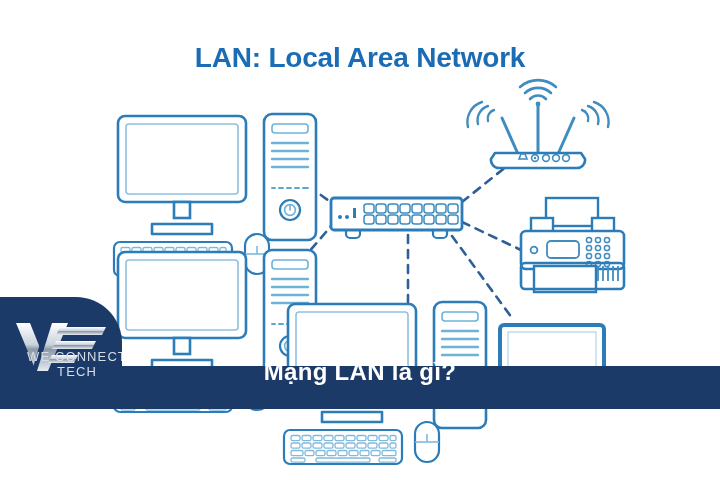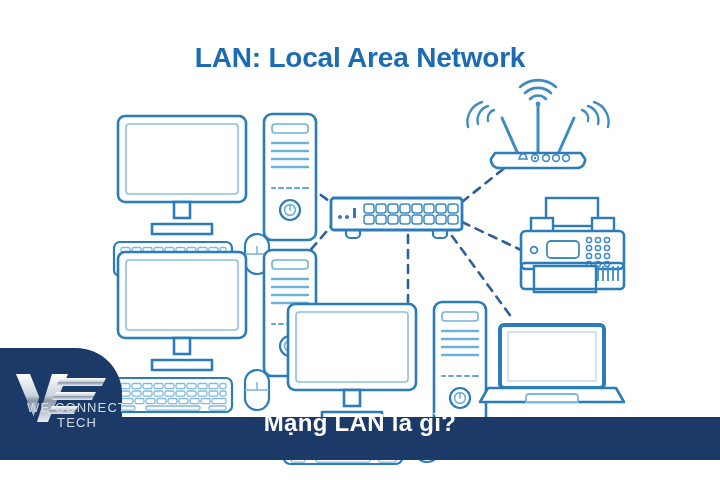--- a/index.html
+++ b/index.html
@@ -3,21 +3,21 @@
 <meta charset="utf-8">
 <style>
   html,body{margin:0;padding:0;}
   body{
     width:720px;height:480px;
     background:#ffffff;
     font-family:"Liberation Sans", sans-serif;
     overflow:hidden;
     position:relative;
   }
-  #stage{position:absolute;inset:0;width:720px;height:460px;}
+  #stage{position:absolute;inset:0;width:720px;height:409px;}
   .diagram-title{
     position:absolute;left:0;top:42px;width:720px;
     text-align:center;
     font-size:28px;font-weight:bold;
     color:#1b6cb5;
     letter-spacing:-0.2px;
     user-select:none;
   }
   svg.art{position:absolute;left:0;top:0;width:720px;height:480px;}
   .bottom-bar{

